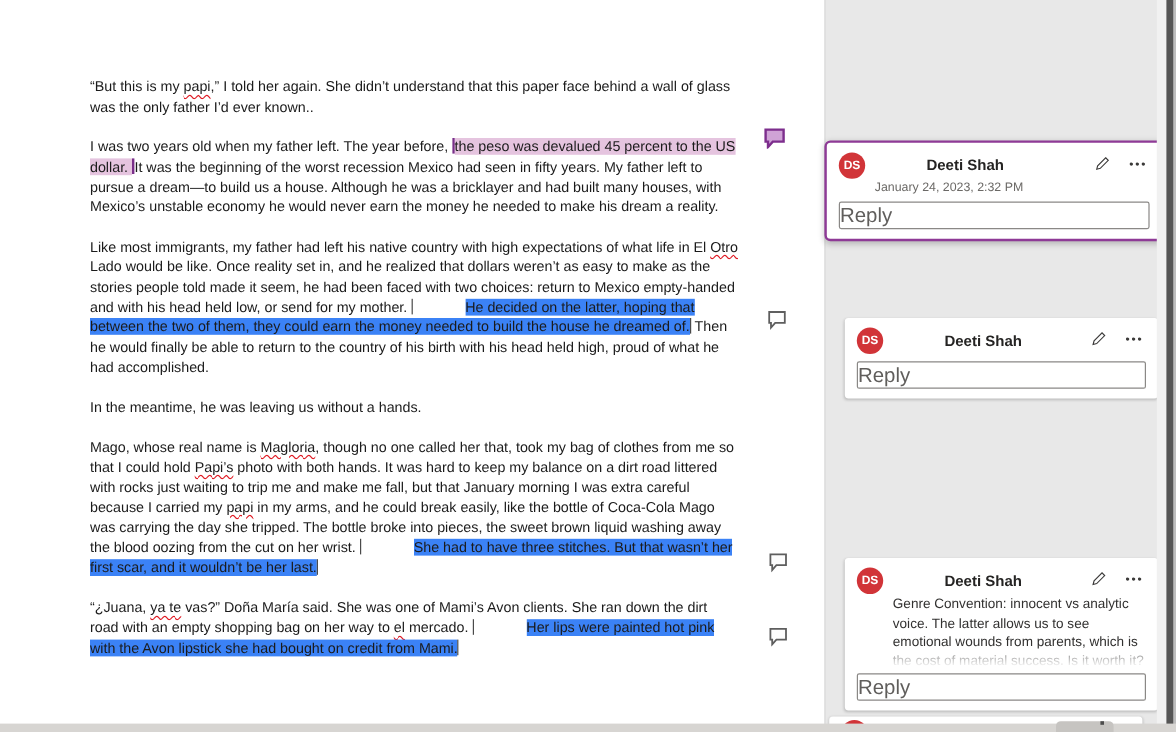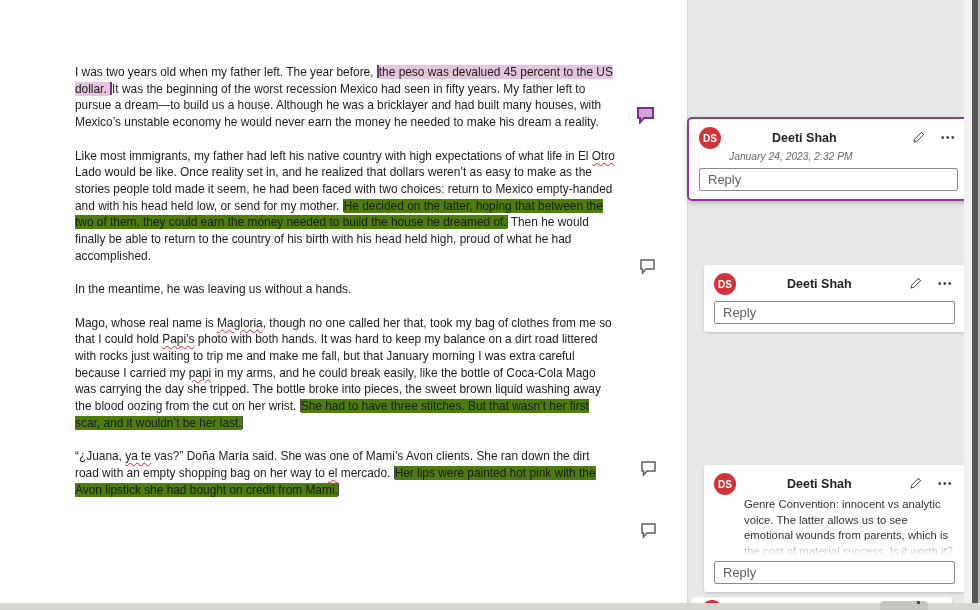--- a/index.html
+++ b/index.html
@@ -4,21 +4,21 @@
 <style>
   html,body{margin:0;padding:0;background:#fff;}
   .screen{position:relative;width:980px;height:610px;background:#ffffff;overflow:hidden;
           font-family:"Liberation Sans",sans-serif;}
 
   
   .doc-text{position:absolute;left:75px;top:64px;width:540px;font-size:11.9px;
             line-height:16.7px;color:#1b1b1b;}
   .doc-text p{margin:0 0 16.7px 0;}
   .hl-pink{background:#e5c4df;}
-  .hl-gray{background:#4d7c0f;}
+  .hl-gray{background:#3b82f6;margin-left:44px;}
   .spell{text-decoration-line:underline;text-decoration-style:wavy;
          text-decoration-color:#e01b24;text-decoration-thickness:1px;text-underline-offset:2px;}
   .bar{display:inline-block;vertical-align:-2px;height:13px;}
   .bar.purple{width:2px;background:#7a2f8a;}
   .bar.dark{width:1px;background:#4a4a4a;}
 
   
   .marker{position:absolute;width:20px;height:18px;cursor:pointer;}
   .marker svg{display:block;}
 
@@ -34,43 +34,44 @@
           font-size:10px;font-weight:bold;display:flex;align-items:center;justify-content:center;
           flex:none;}
   .author{font-size:12.5px;font-weight:700;color:#252423;margin-left:8px;flex:1;padding-left:43px;}
   .actions{display:flex;align-items:center;gap:15px;padding-right:2px;}
   .actions .act{cursor:pointer;color:#3b3a39;line-height:1;}
   .dots{font-size:10px;letter-spacing:1.5px;color:#3b3a39;}
   .card-body{font-size:11.3px;line-height:15.5px;color:#323130;margin:2px 0 2px 30px;}
   .card-body.fade{position:relative;max-height:58px;overflow:hidden;margin-bottom:6px;}
   .card-body.fade::after{content:"";position:absolute;left:0;right:0;bottom:0;height:15px;
         background:linear-gradient(rgba(255,255,255,.3),rgba(255,255,255,.95));}
-  .timestamp{font-size:10.3px;color:#6b6966;margin:1px 0 6px 30px;font-style:italic;}
+  .timestamp{font-size:10.3px;color:#6b6966;margin:1px 0 6px 30px;}
   .reply-wrap{margin-top:6px;}
   .reply-wrap input{width:100%;box-sizing:border-box;height:23px;border:1px solid #8a8886;
         border-radius:2px;background:#fff;font-family:"Liberation Sans",sans-serif;
-        font-size:13px;padding:0 8px;color:#333;outline:none;}
+        font-size:17px;padding:0 0;color:#333;outline:none;}
   .reply-wrap input::placeholder{color:#605e5c;}
 
   
   .scroll-track{position:absolute;left:964px;top:0;width:16px;height:610px;background:#f1f1f1;}
   .scroll-thumb{position:absolute;left:8px;top:0;width:6px;height:610px;background:#555555;}
   .screen-right-edge{position:absolute;left:978px;top:0;width:2px;height:610px;background:#bdbdbd;}
   .bottom-bar{position:absolute;left:0;top:603px;width:980px;height:7px;background:#d7d5d2;}
   .bottom-widget{position:absolute;left:880px;top:601px;width:48px;height:9px;
                  background:#c6c4c1;border-radius:4px 4px 0 0;}
   .bottom-dot{position:absolute;left:917px;top:601px;width:3px;height:3px;background:#4d4d4d;}
 </style>
 </head>
 <body>
 
 <div class="screen">
 
   <div class="doc-area" style="position:absolute;left:0;top:0;width:687px;height:610px;">
     <div class="doc-text">
+        <p><span>“But this is my </span><span class="spell">papi</span><span>,” I told her again. She didn’t understand that this paper face behind a wall of glass was the only father I’d ever known..</span></p>
         <p><span>I was two years old when my father left. The year before, </span><span class="bar purple"></span><span class="hl-pink">the peso was devalued 45 percent to the US dollar. </span><span class="bar purple"></span><span>It was the beginning of the worst recession Mexico had seen in fifty years. My father left to pursue a dream—to build us a house. Although he was a bricklayer and had built many houses, with Mexico’s unstable economy he would never earn the money he needed to make his dream a reality.</span></p>
         <p><span>Like most immigrants, my father had left his native country with high expectations of what life in El </span><span class="spell">Otro</span><span> Lado would be like. Once reality set in, and he realized that dollars weren’t as easy to make as the stories people told made it seem, he had been faced with two choices: return to Mexico empty-handed and with his head held low, or send for my mother. </span><span class="bar dark"></span><span class="hl-gray">He decided on the latter, hoping that between the two of them, they could earn the money needed to build the house he dreamed of.</span><span class="bar dark"></span><span> Then he would finally be able to return to the country of his birth with his head held high, proud of what he had accomplished.</span></p>
         <p><span>In the meantime, he was leaving us without a hands.</span></p>
         <p><span>Mago, whose real name is </span><span class="spell">Magloria</span><span>, though no one called her that, took my bag of clothes from me so that I could hold </span><span class="spell">Papi’s</span><span> photo with both hands. It was hard to keep my balance on a dirt road littered with rocks just waiting to trip me and make me fall, but that January morning I was extra careful because I carried my </span><span class="spell">papi</span><span> in my arms, and he could break easily, like the bottle of Coca-Cola Mago was carrying the day she tripped. The bottle broke into pieces, the sweet brown liquid washing away the blood oozing from the cut on her wrist. </span><span class="bar dark"></span><span class="hl-gray">She had to have three stitches. But that wasn’t her first scar, and it wouldn’t be her last.</span><span class="bar dark"></span></p>
         <p><span>“¿Juana, </span><span class="spell">ya te</span><span> vas?” Doña María said. She was one of Mami’s Avon clients. She ran down the dirt road with an empty shopping bag on her way to </span><span class="spell">el</span><span> mercado. </span><span class="bar dark"></span><span class="hl-gray">Her lips were painted hot pink with the Avon lipstick she had bought on credit from Mami.</span><span class="bar dark"></span></p>
       </div>
   </div>
 
   <div class="marker" style="left:636px;top:106px;">
     <svg width="20" height="18" viewBox="0 0 20 18">

